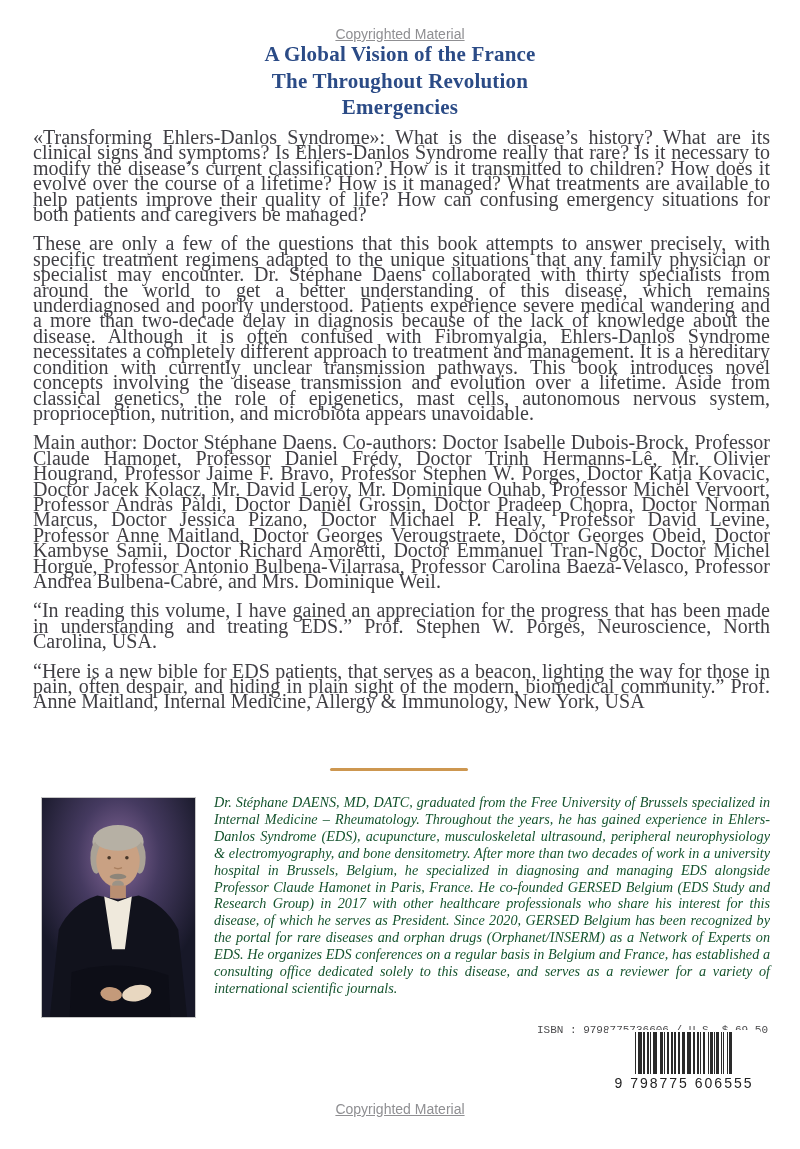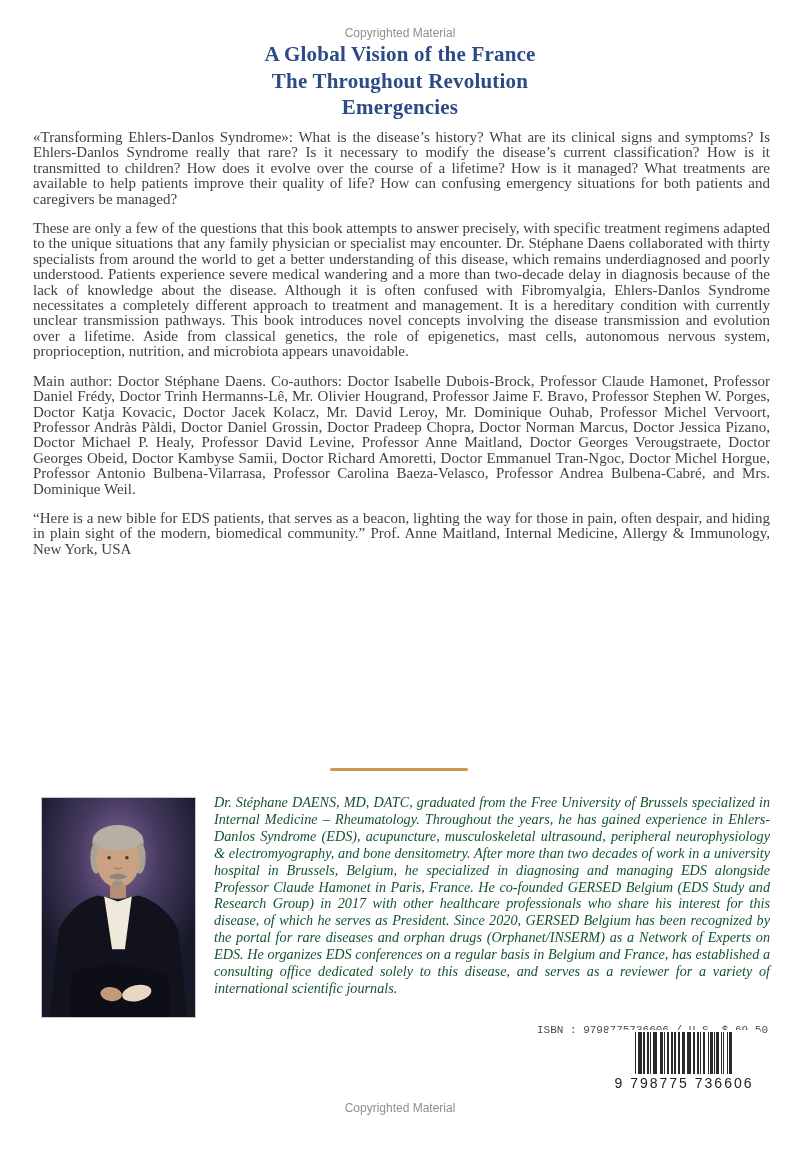--- a/index.html
+++ b/index.html
@@ -2,34 +2,34 @@
 <html><head>
 <meta charset="utf-8">
 <style>
   html,body{margin:0;padding:0;background:#fff;}
   .page{
     position:relative; width:800px; height:1149px; background:#ffffff;
     font-family:"Liberation Serif", serif; overflow:hidden;
   }
   .copyright{
     position:absolute; left:0; width:100%; text-align:center;
-    font-family:"Liberation Sans", sans-serif; font-size:12px; color:#8f8f92;
+    font-family:"Liberation Sans", sans-serif; font-size:14px; color:#8f8f92;text-decoration:underline;
   }
   .copyright.top{ top:26px; }
   .copyright.bottom{ top:1101px; }
   .titles{
     position:absolute; top:41px; left:0; width:100%; text-align:center;
     color:#2b4b86; font-weight:bold; font-size:21px; line-height:26.5px;
     letter-spacing:.2px;
   }
   .content{
     position:absolute; top:130px; left:33px; width:737px;
   }
   .content p{
-    margin:0 0 14px 0; font-size:15px; line-height:15.4px;
+    margin:0 0 14px 0; font-size:20px; line-height:15.4px;
     color:#403f44; text-align:justify;
   }
   .divider{
     position:absolute; top:768px; left:330px; width:138px; height:3px;
     background:#cd9750; border-radius:2px;
   }
   .photo-frame{
     position:absolute; top:797px; left:41px; width:155px; height:221px;
     border:1px solid #c6c6c6; box-sizing:border-box; background:#191a2c;
   }
@@ -67,20 +67,21 @@
   <div class="titles">
     <div>A Global Vision of the France</div>
     <div>The Throughout Revolution</div>
     <div>Emergencies</div>
   </div>
 
   <div class="content">
     <p>«Transforming Ehlers-Danlos Syndrome»: What is the disease’s history? What are its clinical signs and symptoms? Is Ehlers-Danlos Syndrome really that rare? Is it necessary to modify the disease’s current classification? How is it transmitted to children? How does it evolve over the course of a lifetime? How is it managed? What treatments are available to help patients improve their quality of life? How can confusing emergency situations for both patients and caregivers be managed?</p>
     <p>These are only a few of the questions that this book attempts to answer precisely, with specific treatment regimens adapted to the unique situations that any family physician or specialist may encounter. Dr. Stéphane Daens collaborated with thirty specialists from around the world to get a better understanding of this disease, which remains underdiagnosed and poorly understood. Patients experience severe medical wandering and a more than two-decade delay in diagnosis because of the lack of knowledge about the disease. Although it is often confused with Fibromyalgia, Ehlers-Danlos Syndrome necessitates a completely different approach to treatment and management. It is a hereditary condition with currently unclear transmission pathways. This book introduces novel concepts involving the disease transmission and evolution over a lifetime. Aside from classical genetics, the role of epigenetics, mast cells, autonomous nervous system, proprioception, nutrition, and microbiota appears unavoidable.</p>
     <p>Main author: Doctor Stéphane Daens. Co-authors: Doctor Isabelle Dubois-Brock, Professor Claude Hamonet, Professor Daniel Frédy, Doctor Trinh Hermanns-Lê, Mr. Olivier Hougrand, Professor Jaime F. Bravo, Professor Stephen W. Porges, Doctor Katja Kovacic, Doctor Jacek Kolacz, Mr. David Leroy, Mr. Dominique Ouhab, Professor Michel Vervoort, Professor Andràs Pàldi, Doctor Daniel Grossin, Doctor Pradeep Chopra, Doctor Norman Marcus, Doctor Jessica Pizano, Doctor Michael P. Healy, Professor David Levine, Professor Anne Maitland, Doctor Georges Verougstraete, Doctor Georges Obeid, Doctor Kambyse Samii, Doctor Richard Amoretti, Doctor Emmanuel Tran-Ngoc, Doctor Michel Horgue, Professor Antonio Bulbena-Vilarrasa, Professor Carolina Baeza-Velasco, Professor Andrea Bulbena-Cabré, and Mrs. Dominique Weil.</p>
+    <p>“In reading this volume, I have gained an appreciation for the progress that has been made in understanding and treating EDS.” Prof. Stephen W. Porges, Neuroscience, North Carolina, USA.</p>
     <p>“Here is a new bible for EDS patients, that serves as a beacon, lighting the way for those in pain, often despair, and hiding in plain sight of the modern, biomedical community.” Prof. Anne Maitland, Internal Medicine, Allergy &amp; Immunology, New York, USA</p>
   </div>
 
   <div class="divider"></div>
 
   <div class="photo-frame">
     <svg viewBox="0 0 155 220" preserveAspectRatio="none">
       <defs>
         <radialGradient id="glow" cx="50%" cy="27%" r="60%">
           <stop offset="0%" stop-color="#87699a"></stop>
@@ -134,18 +135,18 @@
         <span style="width: 2px; margin-right: 3px;"></span>
         <span style="width: 1px; margin-right: 1px;"></span>
         <span style="width: 3px; margin-right: 1px;"></span>
         <span style="width: 1px; margin-right: 1px;"></span>
         <span style="width: 3px; margin-right: 2px;"></span>
         <span style="width: 1px; margin-right: 1px;"></span>
         <span style="width: 1px; margin-right: 3px;"></span>
         <span style="width: 1px; margin-right: 1px;"></span>
         <span style="width: 3px; margin-right: 1px;"></span>
       </div>
-    <div class="num">9 798775 736606</div>
+    <div class="num">9 798775 606555</div>
   </div>
 
   <div class="copyright bottom">Copyrighted Material</div>
 
 </div>
 
 </body></html>

